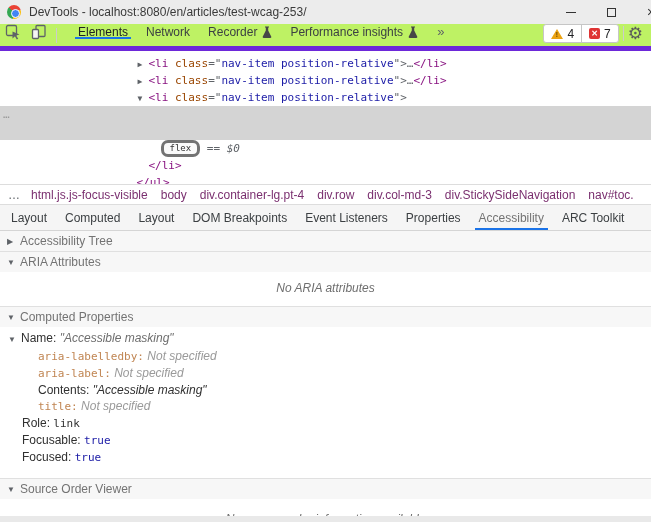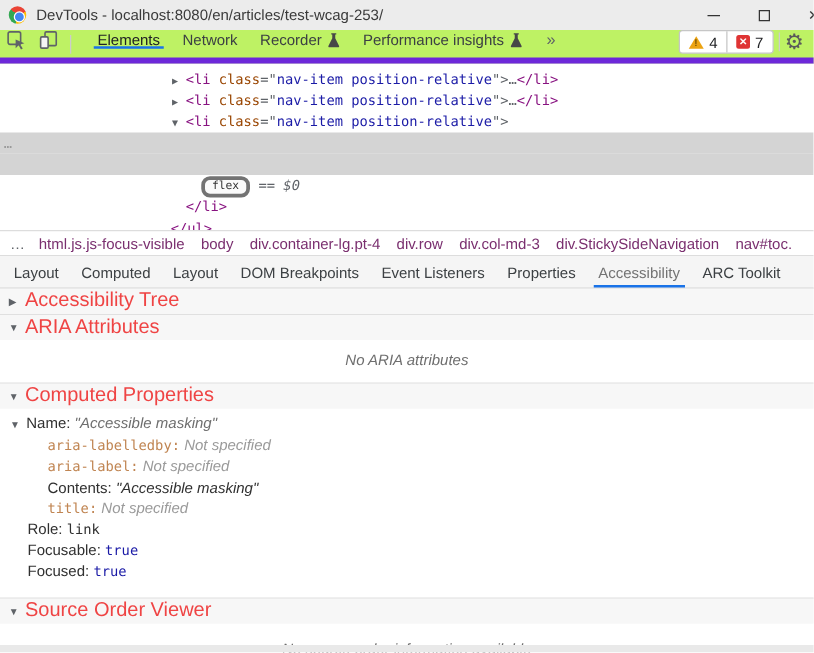--- a/index.html
+++ b/index.html
@@ -76,21 +76,21 @@
   .ptabs { height:26px; background:#f5f5f5; border-bottom:1px solid #d5d5d5; display:flex; align-items:stretch; padding-left:2px; }
   .ptab { padding:0 9px; display:flex; align-items:center; font-size:12px; color:#3c4043; position:relative; white-space:nowrap; }
   .ptab.active { color:#737373; }
   .ptab.active::after { content:""; position:absolute; left:5px; right:5px; bottom:0; height:2.5px; background:#1a73e8; }
 
   
   .a11y { background:#fff; font-size:12px; color:#303030; }
   .sec { border-bottom:1px solid #e0e0e0; }
   .sec-header { height:20px; display:flex; align-items:center; padding-left:7px; background:#f7f7f7; }
   .tri { display:inline-block; width:13px; font-size:8px; color:#5f6368; }
-  .sec-title { font-size:16px; color:#ef4444; }
+  .sec-title { font-size:12px; color:#737373; }
   .empty-msg { text-align:center; font-style:italic; color:#6e6e6e; padding:9px 0 11px; }
   .empty-msg.tall { padding:13px 0 18px; }
   .computed-body { padding:3px 0 12px; }
   .crow { line-height:16px; }
   .name-row { padding-left:8px; }
   .name-val { font-style:italic; color:#6e6e6e; }
   .sub { padding-left:38px; }
   .mono-key { font-family:"DejaVu Sans Mono", monospace; font-size:11px; color:#c08552; }
   .dim-val { font-style:italic; color:#9a9a9a; }
   .plain-key { color:#303030; }

